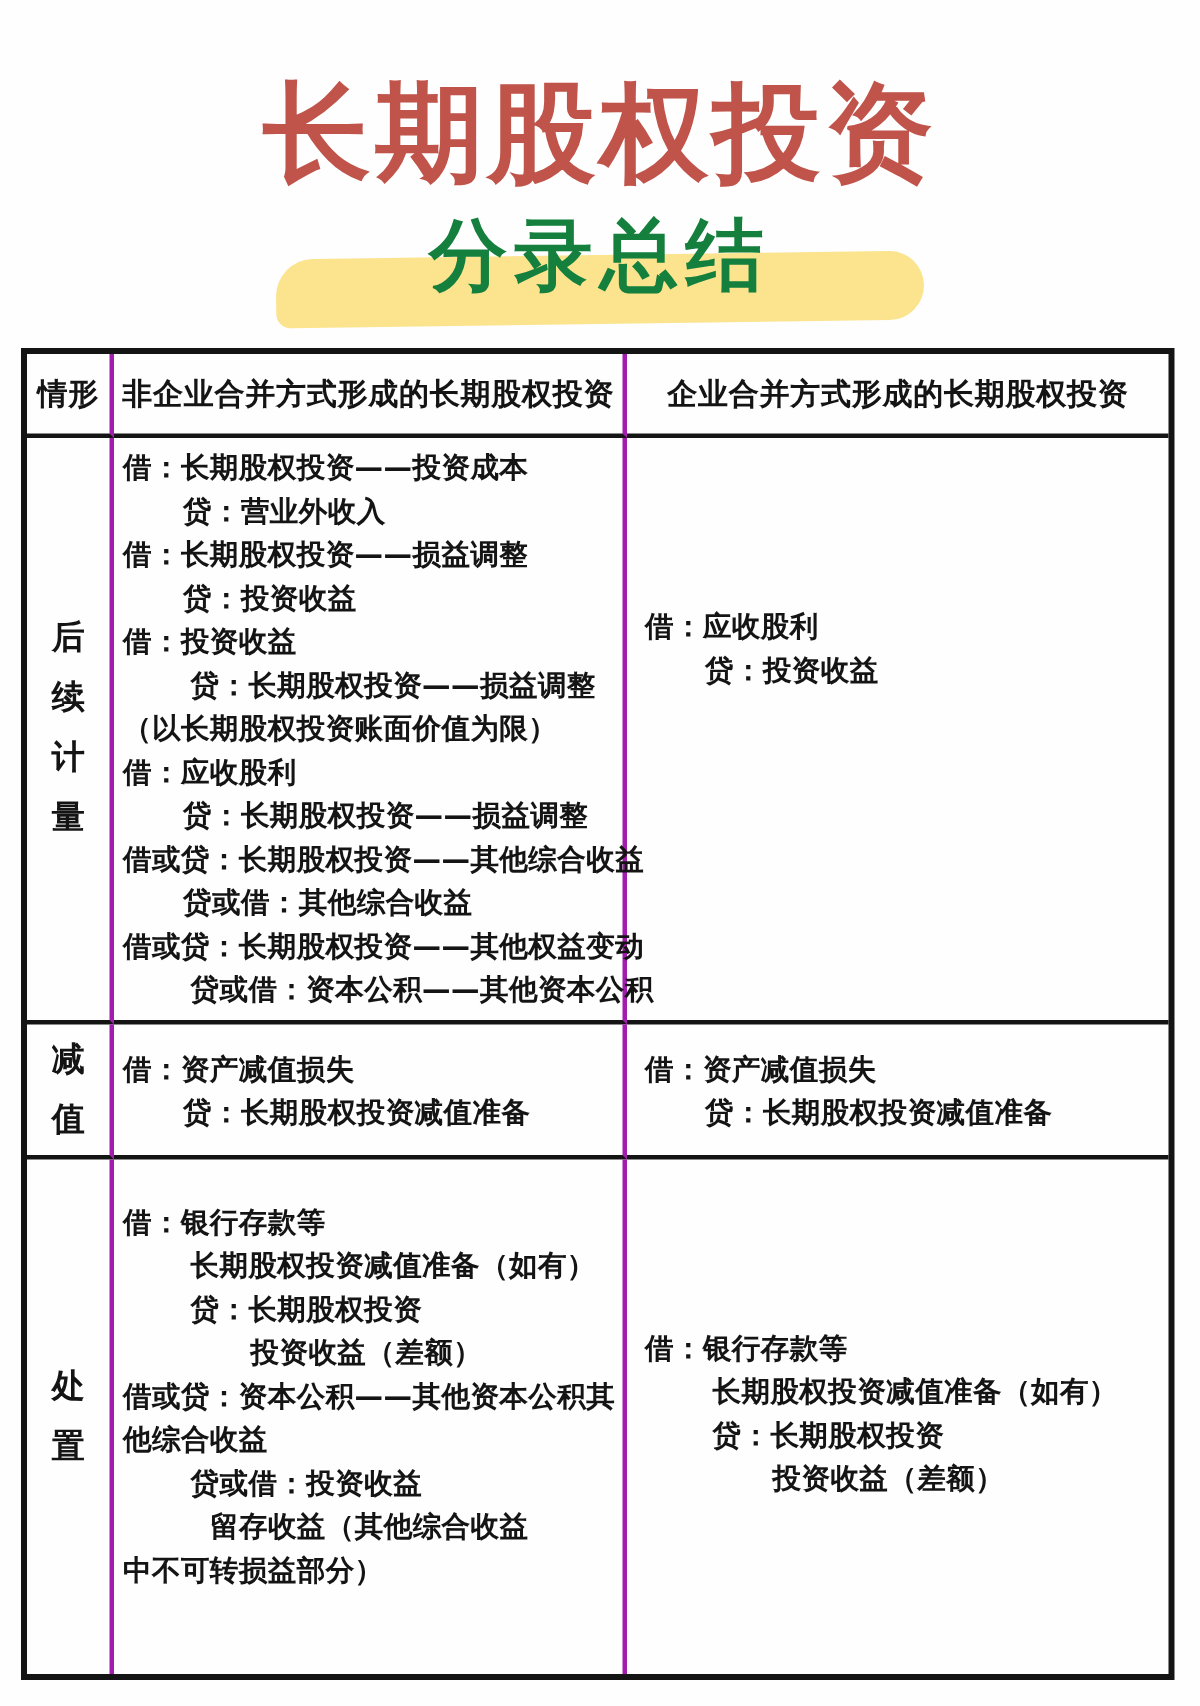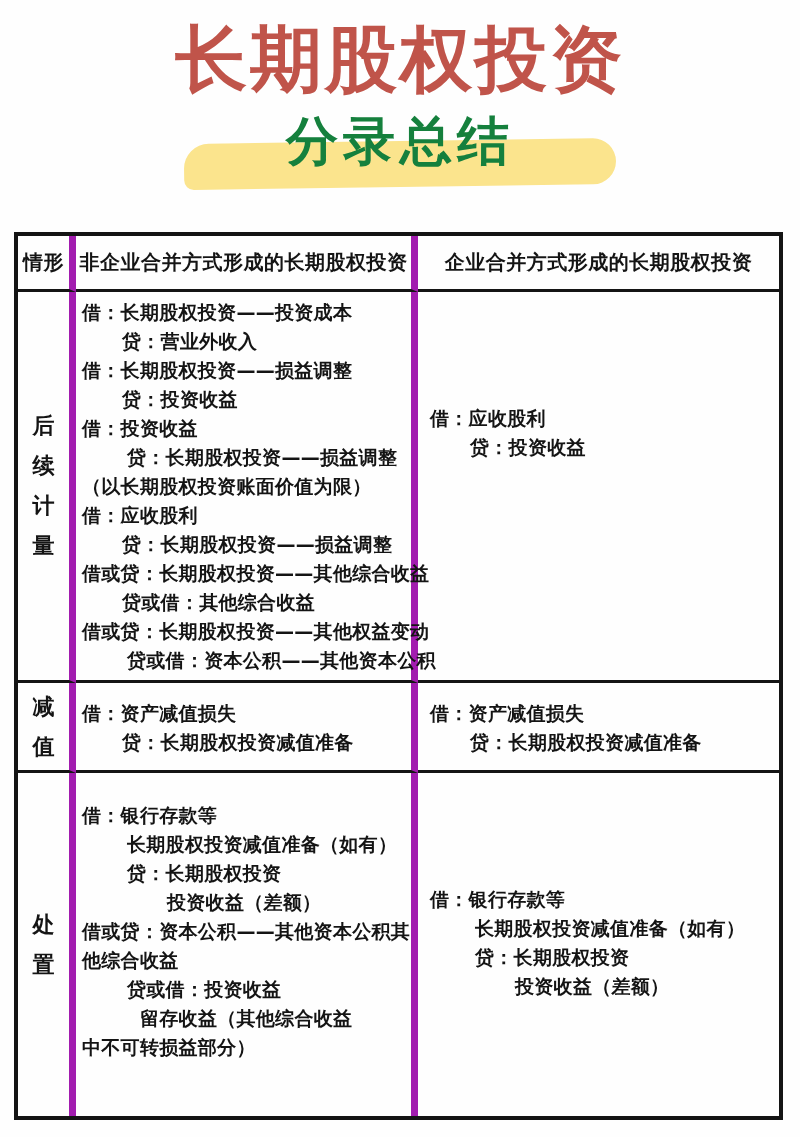--- a/index.html
+++ b/index.html
@@ -5,21 +5,21 @@
   * { margin:0; padding:0; box-sizing:border-box; }
   html,body { width:800px; height:1137px; }
   body {
     background:#fefefe;
     font-family:"DejaVu Sans","Liberation Sans",sans-serif;
     color:#141414;
     position:relative;
     overflow:hidden;
   }
   
-  .title-wrap { text-align:center; padding-top:13px; }
+  .title-wrap { text-align:center; padding-top:42px; }
   .main-title {
     font-size:72px;
     font-weight:bold;
     color:#c0544a;
     letter-spacing:3px;
     line-height:1.28;
   }
   .subtitle-wrap {
     position:relative;
     display:inline-block;
@@ -50,21 +50,21 @@
     left:14px;
     top:232px;
     width:769px;
     height:888px;
     border:4px solid #141414;
     display:grid;
     grid-template-columns:58px 342px 1fr;
     grid-template-rows:56px 391px 90px 1fr;
     background:#fefefe;
   }
-  .cell { border-right:7px solid #a21caf; border-bottom:3px solid #141414; }
+  .cell { border-right:3px solid #a21caf; border-bottom:3px solid #141414; }
   .cell.last-col { border-right:none; }
   .cell.last-row { border-bottom:none; }
   .head-cell {
     display:flex; align-items:center; justify-content:center;
     font-weight:bold; font-size:20px; letter-spacing:0.5px;
     text-align:center;
   }
   .label-cell {
     display:flex; align-items:center; justify-content:center;
     font-weight:bold; font-size:22px;

